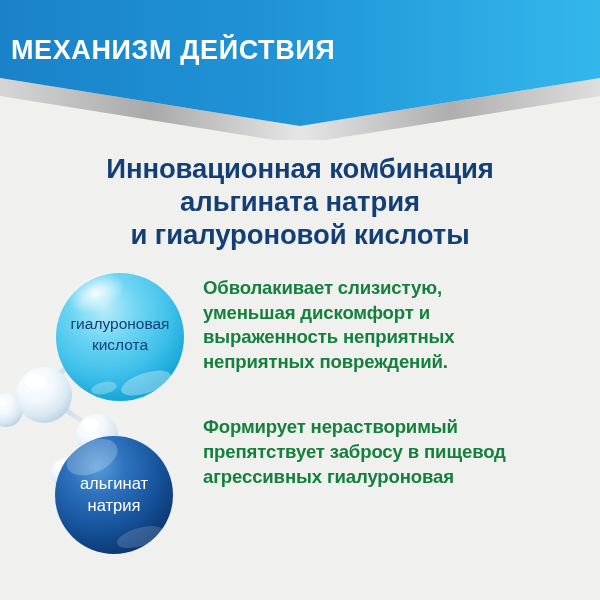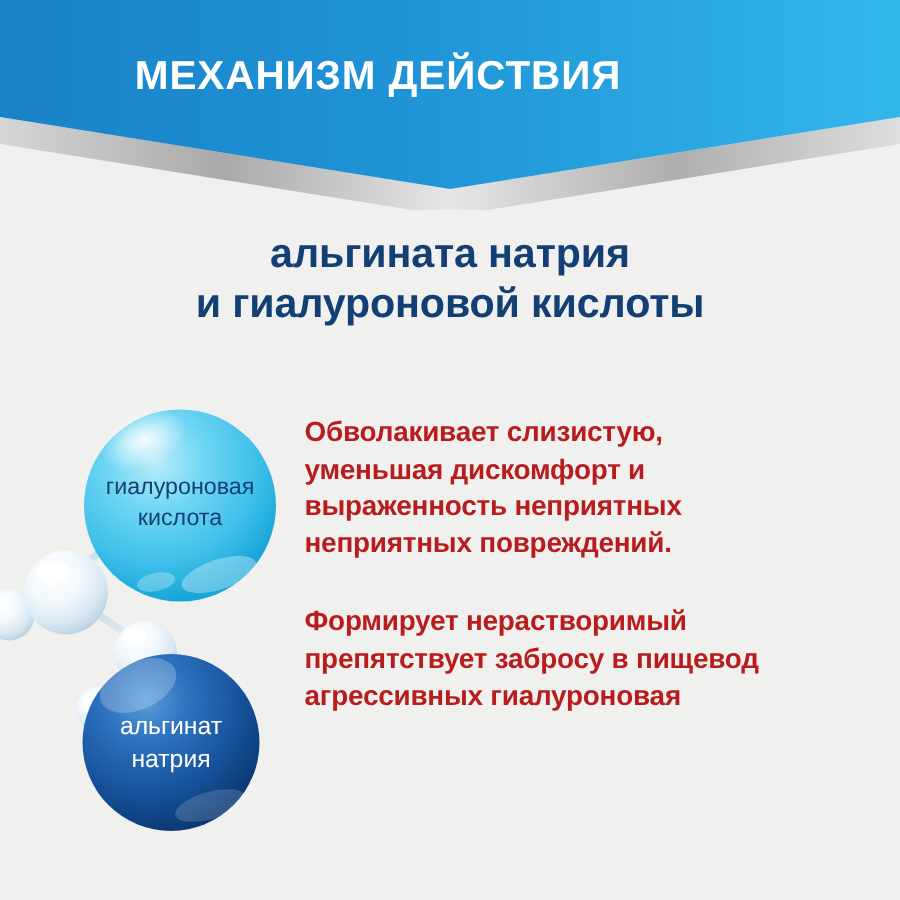--- a/index.html
+++ b/index.html
@@ -34,27 +34,27 @@
     position: absolute;
     left: 0;
     top: 0;
     display: block;
   }
   .header-title {
     position: absolute;
     left: 0;
     top: 33px;
     width: 504px;
-    text-align: center;
     color: #ffffff;
     font-size: 27px;
     font-weight: bold;
     letter-spacing: 0.6px;
     line-height: 34px;
     white-space: nowrap;
+    padding-left: 11px;
   }
 
   
   .headline {
     position: absolute;
     left: 30px;
     top: 152px;
     width: 540px;
     text-align: center;
     color: #143f75;
@@ -75,28 +75,28 @@
   }
 
   
   .body-col {
     position: absolute;
     left: 203px;
     top: 276px;
     width: 390px;
   }
   .para {
-    color: #b91c1c;
+    color: #15803d;
     font-size: 18.6px;
     font-weight: bold;
     line-height: 24.6px;
     letter-spacing: -0.15px;
   }
   .para .ln { display: block; white-space: nowrap; }
-  .para.second { margin-top: 28px; }
+  .para.second { margin-top: 41px; }
 </style>
 </head>
 <body>
 
 <div id="poster">
 
   <div class="header-wrap">
     <svg class="header-svg" width="600" height="140" viewBox="0 0 600 140">
       <defs>
         <linearGradient id="bannerGrad" x1="0" y1="0" x2="1" y2="0">
@@ -114,20 +114,21 @@
       </defs>
 
       <polygon points="0,78 300,126 600,78 600,96 300,144 0,96" fill="url(#silverGrad)"></polygon>
 
       <polygon points="0,0 600,0 600,78 300,126 0,78" fill="url(#bannerGrad)"></polygon>
     </svg>
     <div class="header-title">МЕХАНИЗМ ДЕЙСТВИЯ</div>
   </div>
 
   <div class="headline">
+    <span class="hl-line">Инновационная комбинация</span>
     <span class="hl-line">альгината натрия</span>
     <span class="hl-line">и гиалуроновой кислоты</span>
   </div>
 
   <svg class="molecule" viewBox="0 0 210 320" width="210" height="320">
     <defs>
       <radialGradient id="cyanSphere" cx="38%" cy="28%" r="72%">
         <stop offset="0%" stop-color="#b8ecfa"></stop>
         <stop offset="35%" stop-color="#6fd6f3"></stop>
         <stop offset="72%" stop-color="#3fc0ea"></stop>

